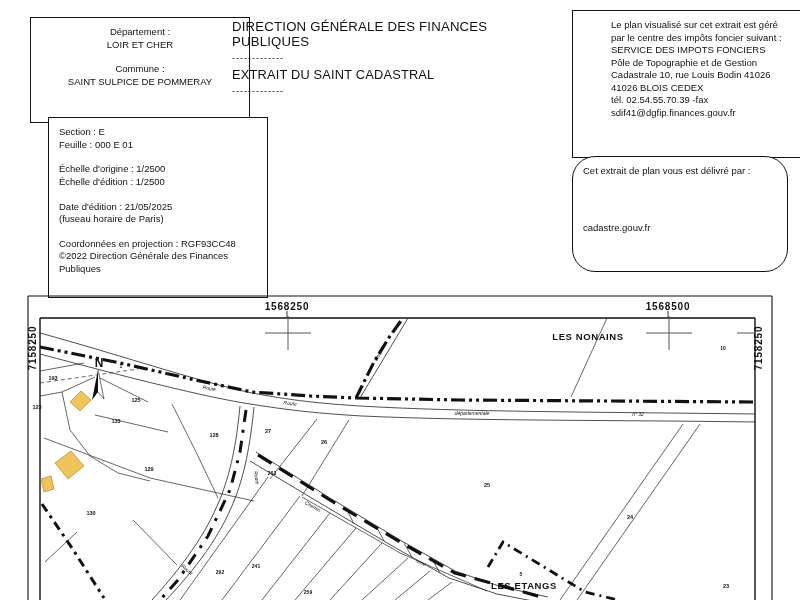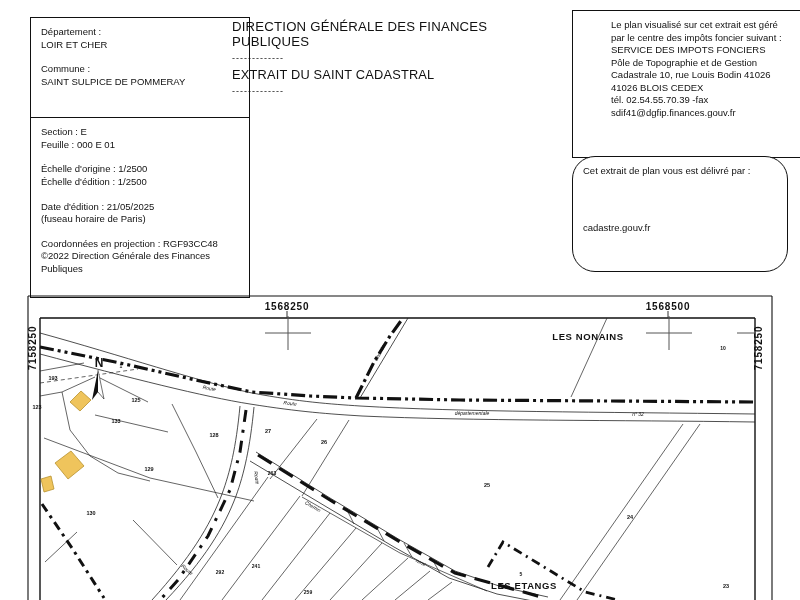--- a/index.html
+++ b/index.html
@@ -6,22 +6,22 @@
   body{
     width:800px;height:600px;position:relative;overflow:hidden;
     background:#ffffff;color:#111;
     font-family:"Liberation Sans", sans-serif;
   }
   .box{
     position:absolute;border:1.6px solid #111;background:#fff;
     padding:8px 10px;font-size:9.5px;line-height:1.32;
   }
   .line{min-height:12.2px;white-space:nowrap;}
-  #box-identification{left:30px;top:17px;width:198px;height:88px;}
-  #box-details{left:30px;top:117px;width:198px;height:163px;}
+  #box-identification{left:30px;top:17px;width:198px;height:88px;text-align:center;}
+  #box-details{left:48px;top:117px;width:198px;height:163px;}
   #title-block{
     position:absolute;left:232px;top:19px;width:336px;
     text-align:left;font-size:13.2px;letter-spacing:.2px;
   }
   #title-block .sep{font-size:9px;letter-spacing:1px;margin:4px 0 3px 0;}
   #title-block .t2{font-size:12.8px;margin-top:4px;}
   #box-service{left:572px;top:10px;width:194px;height:130px;padding-left:38px;}
   #box-delivery{left:572px;top:156px;width:194px;height:98px;border-radius:23px;}
   #box-delivery .site{text-align:left;margin-top:44px;}
   #map-svg{position:absolute;left:0;top:0;}

